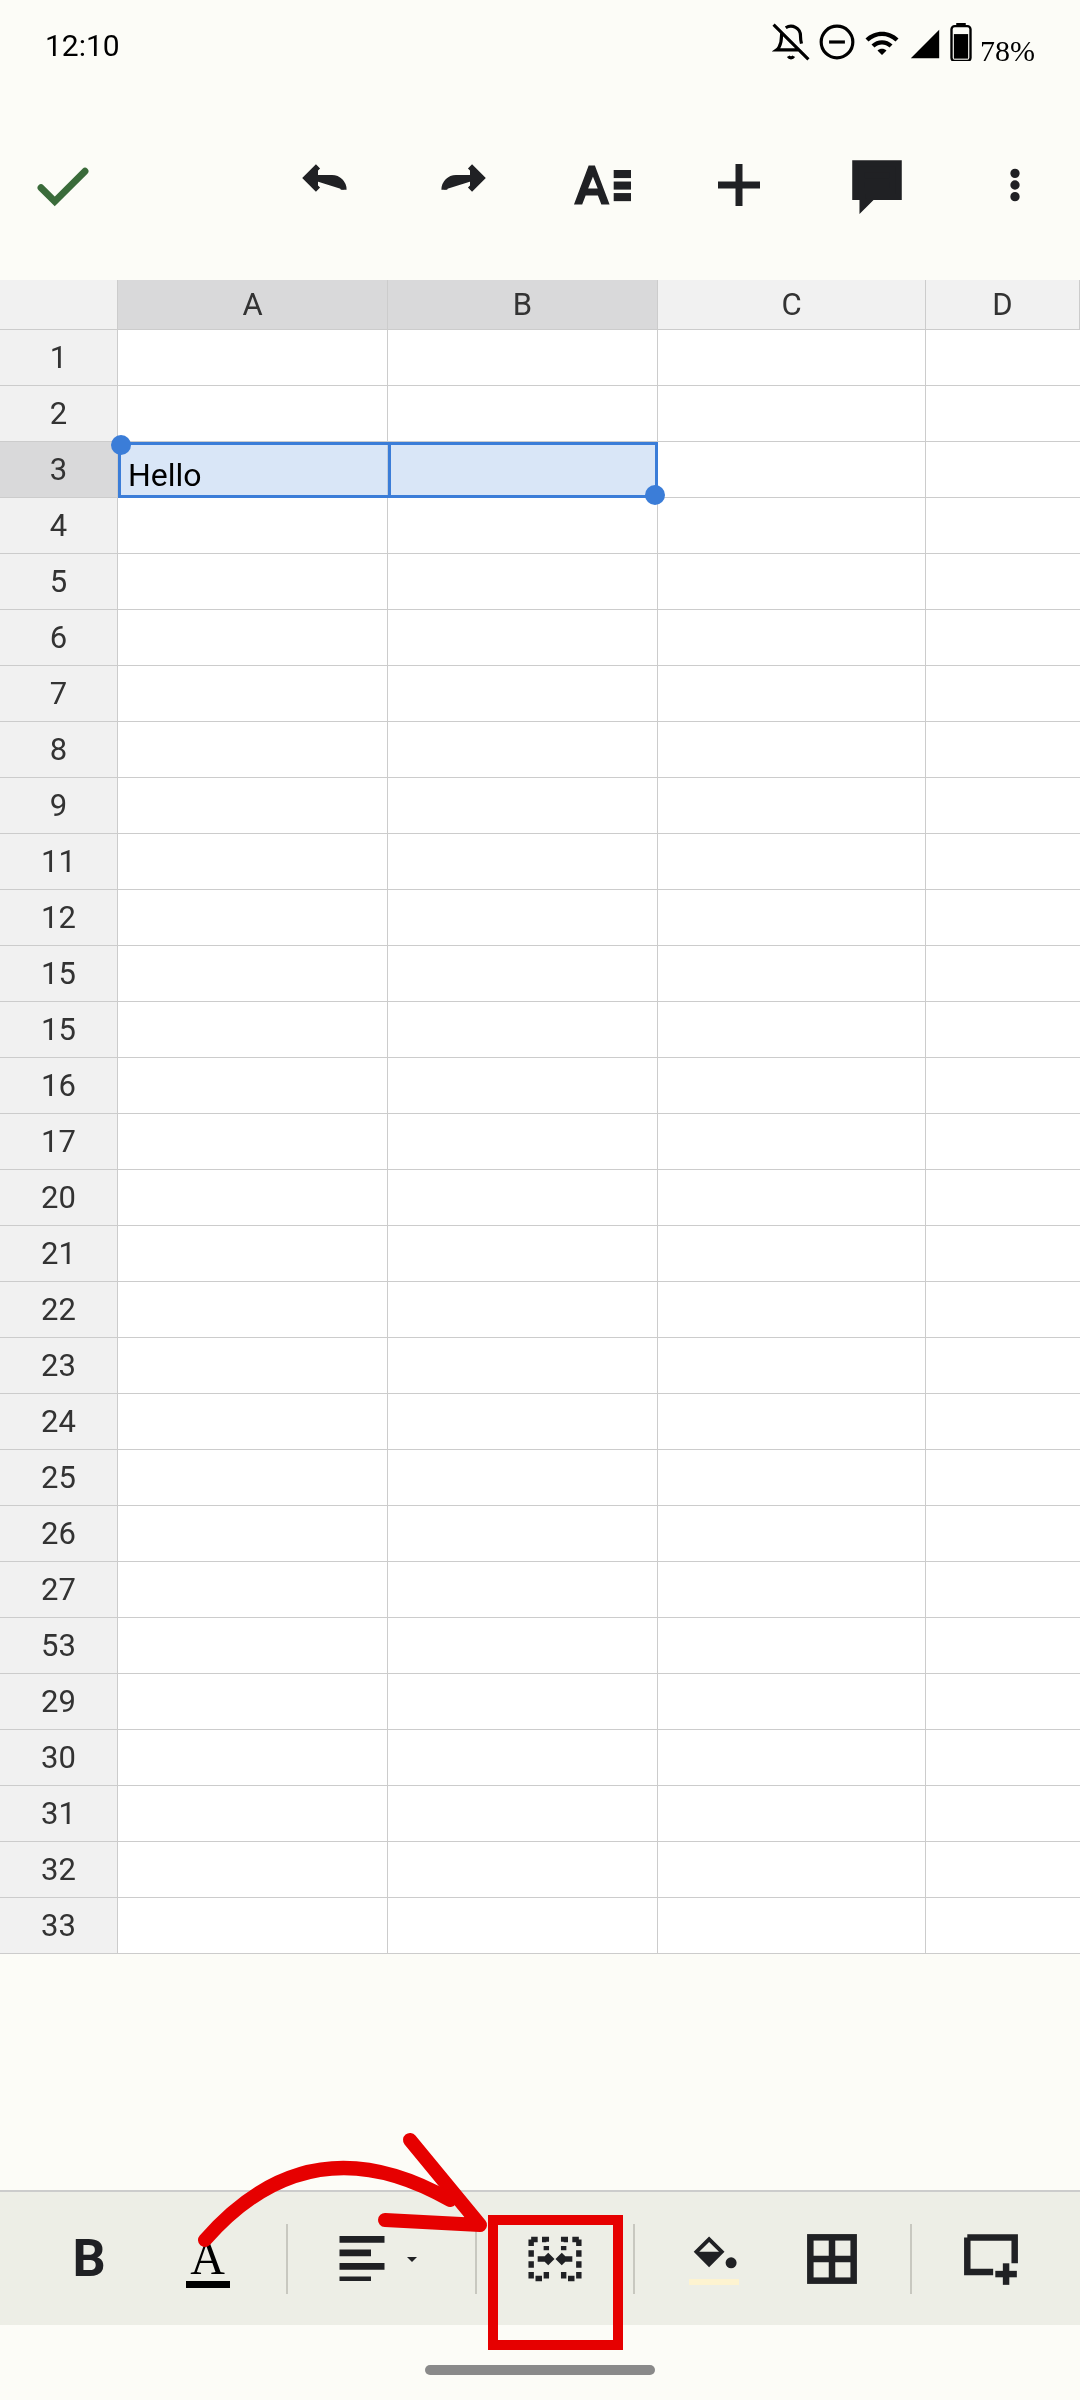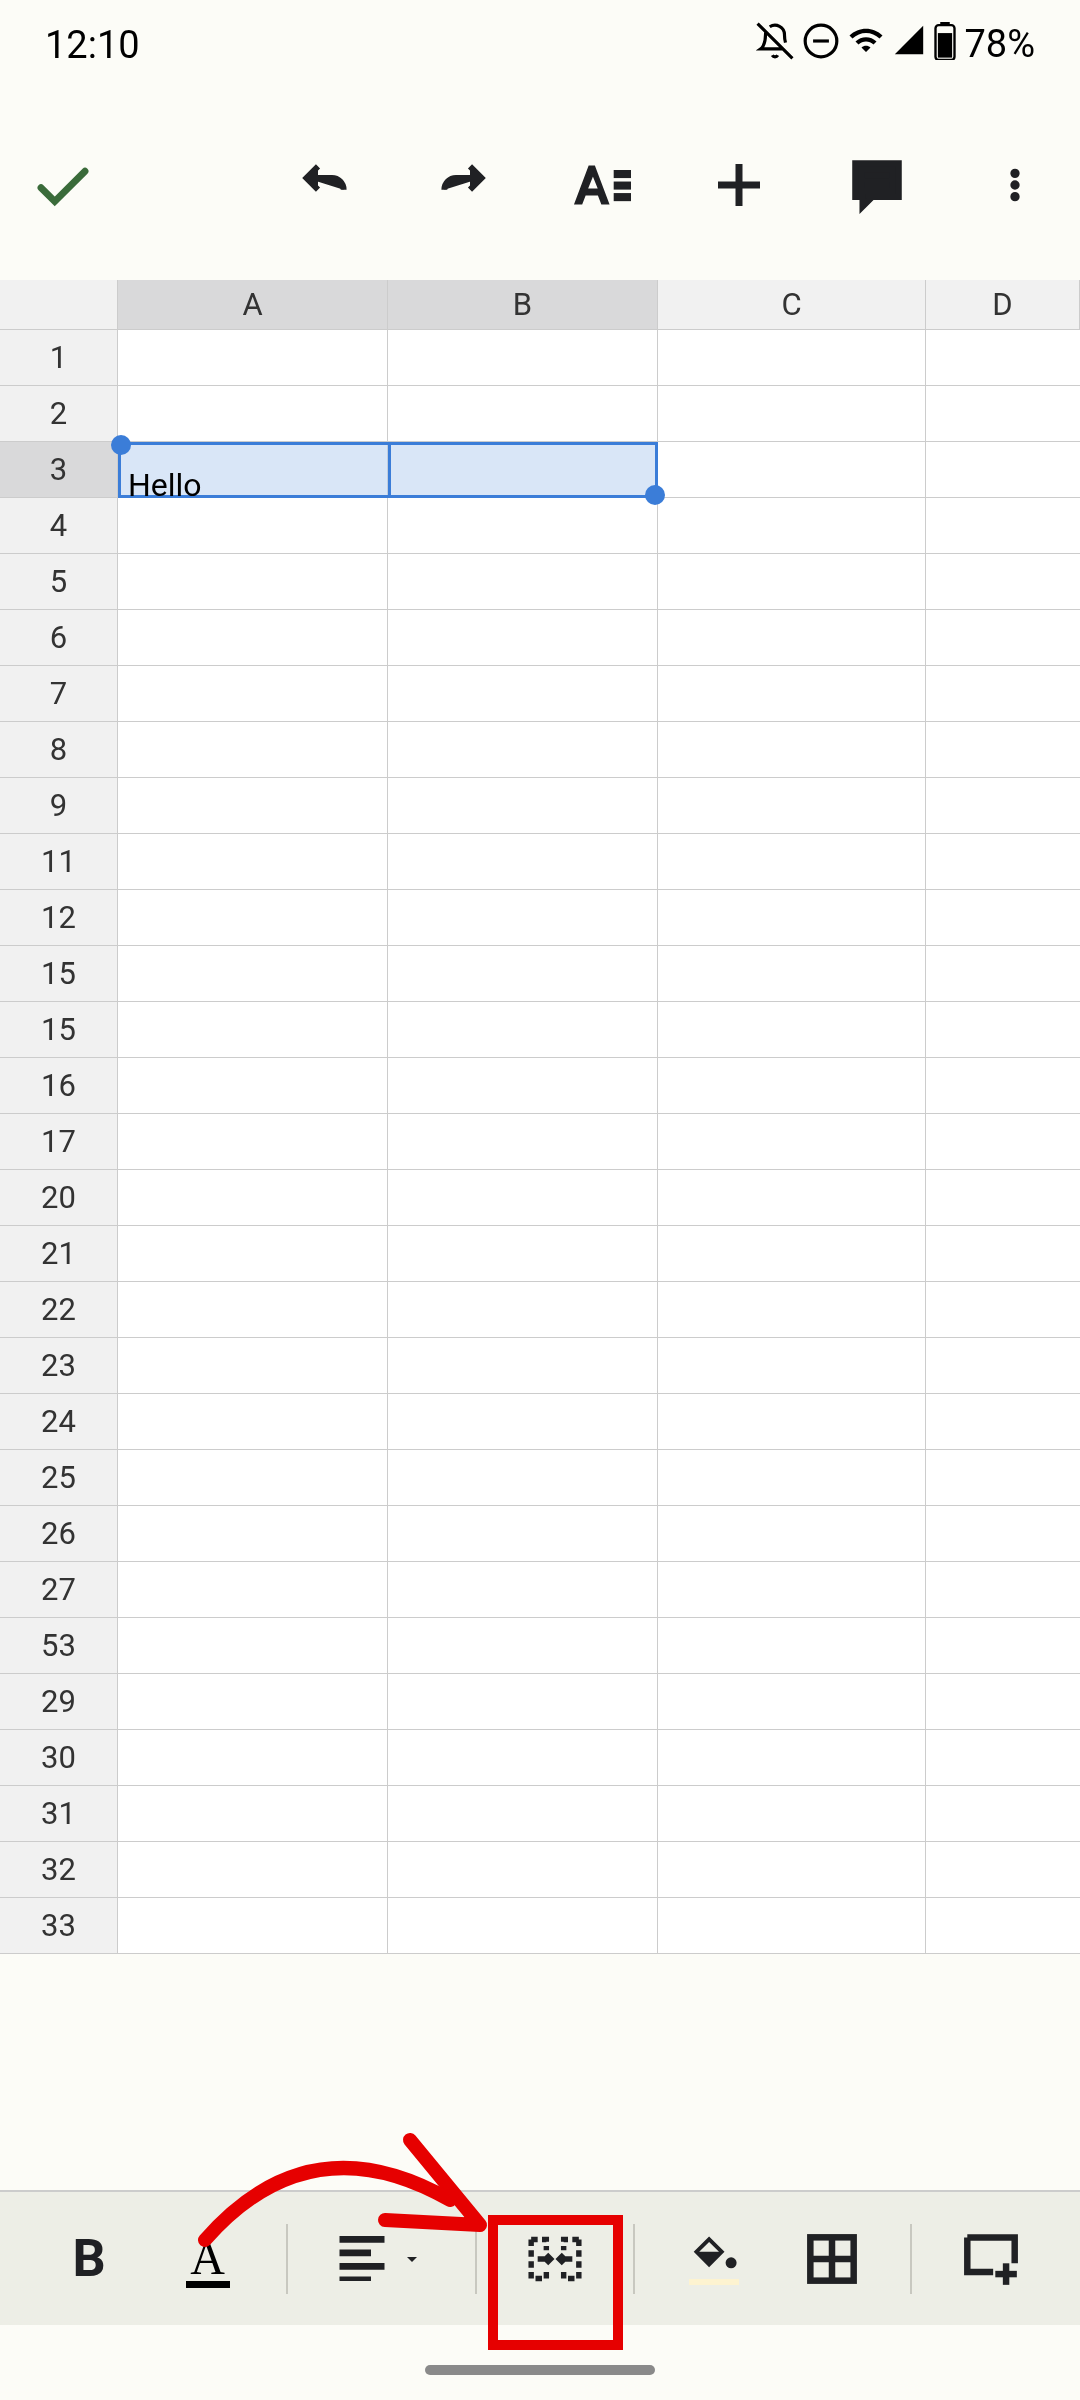--- a/index.html
+++ b/index.html
@@ -14,27 +14,28 @@
       height: 2400px;
       position: relative;
       overflow: hidden;
     }
     .status-bar {
       height: 90px;
       display: flex;
       justify-content: space-between;
       align-items: center;
       padding: 0 45px;
-      font-size: 38px;
+      font-size: 30px;
       color: #000;
     }
     .status-right {
       display: flex;
-      align-items: flex-start;
+      align-items: flex-end;
       gap: 8px;
+      font-family: Liberation Serif, serif;
     }
     .status-right svg {
       color: #000;
     }
     .toolbar {
       height: 190px;
       display: flex;
       align-items: center;
       justify-content: space-between;
       padding: 0 30px 0 28px;
@@ -169,21 +170,21 @@
       right: -10px;
       bottom: -10px;
       width: 20px;
       height: 20px;
       border-radius: 50%;
       background: #3b7dd8;
     }
     .cell-content-a3 {
       position: absolute;
       left: 128px;
-      top: 136px;
+      top: 126px;
       font-size: 32px;
       z-index: 11;
       color:#000;
       pointer-events: none;
     }
 
     .bottom-toolbar {
       position: absolute;
       bottom: 75px;
       left: 0;

